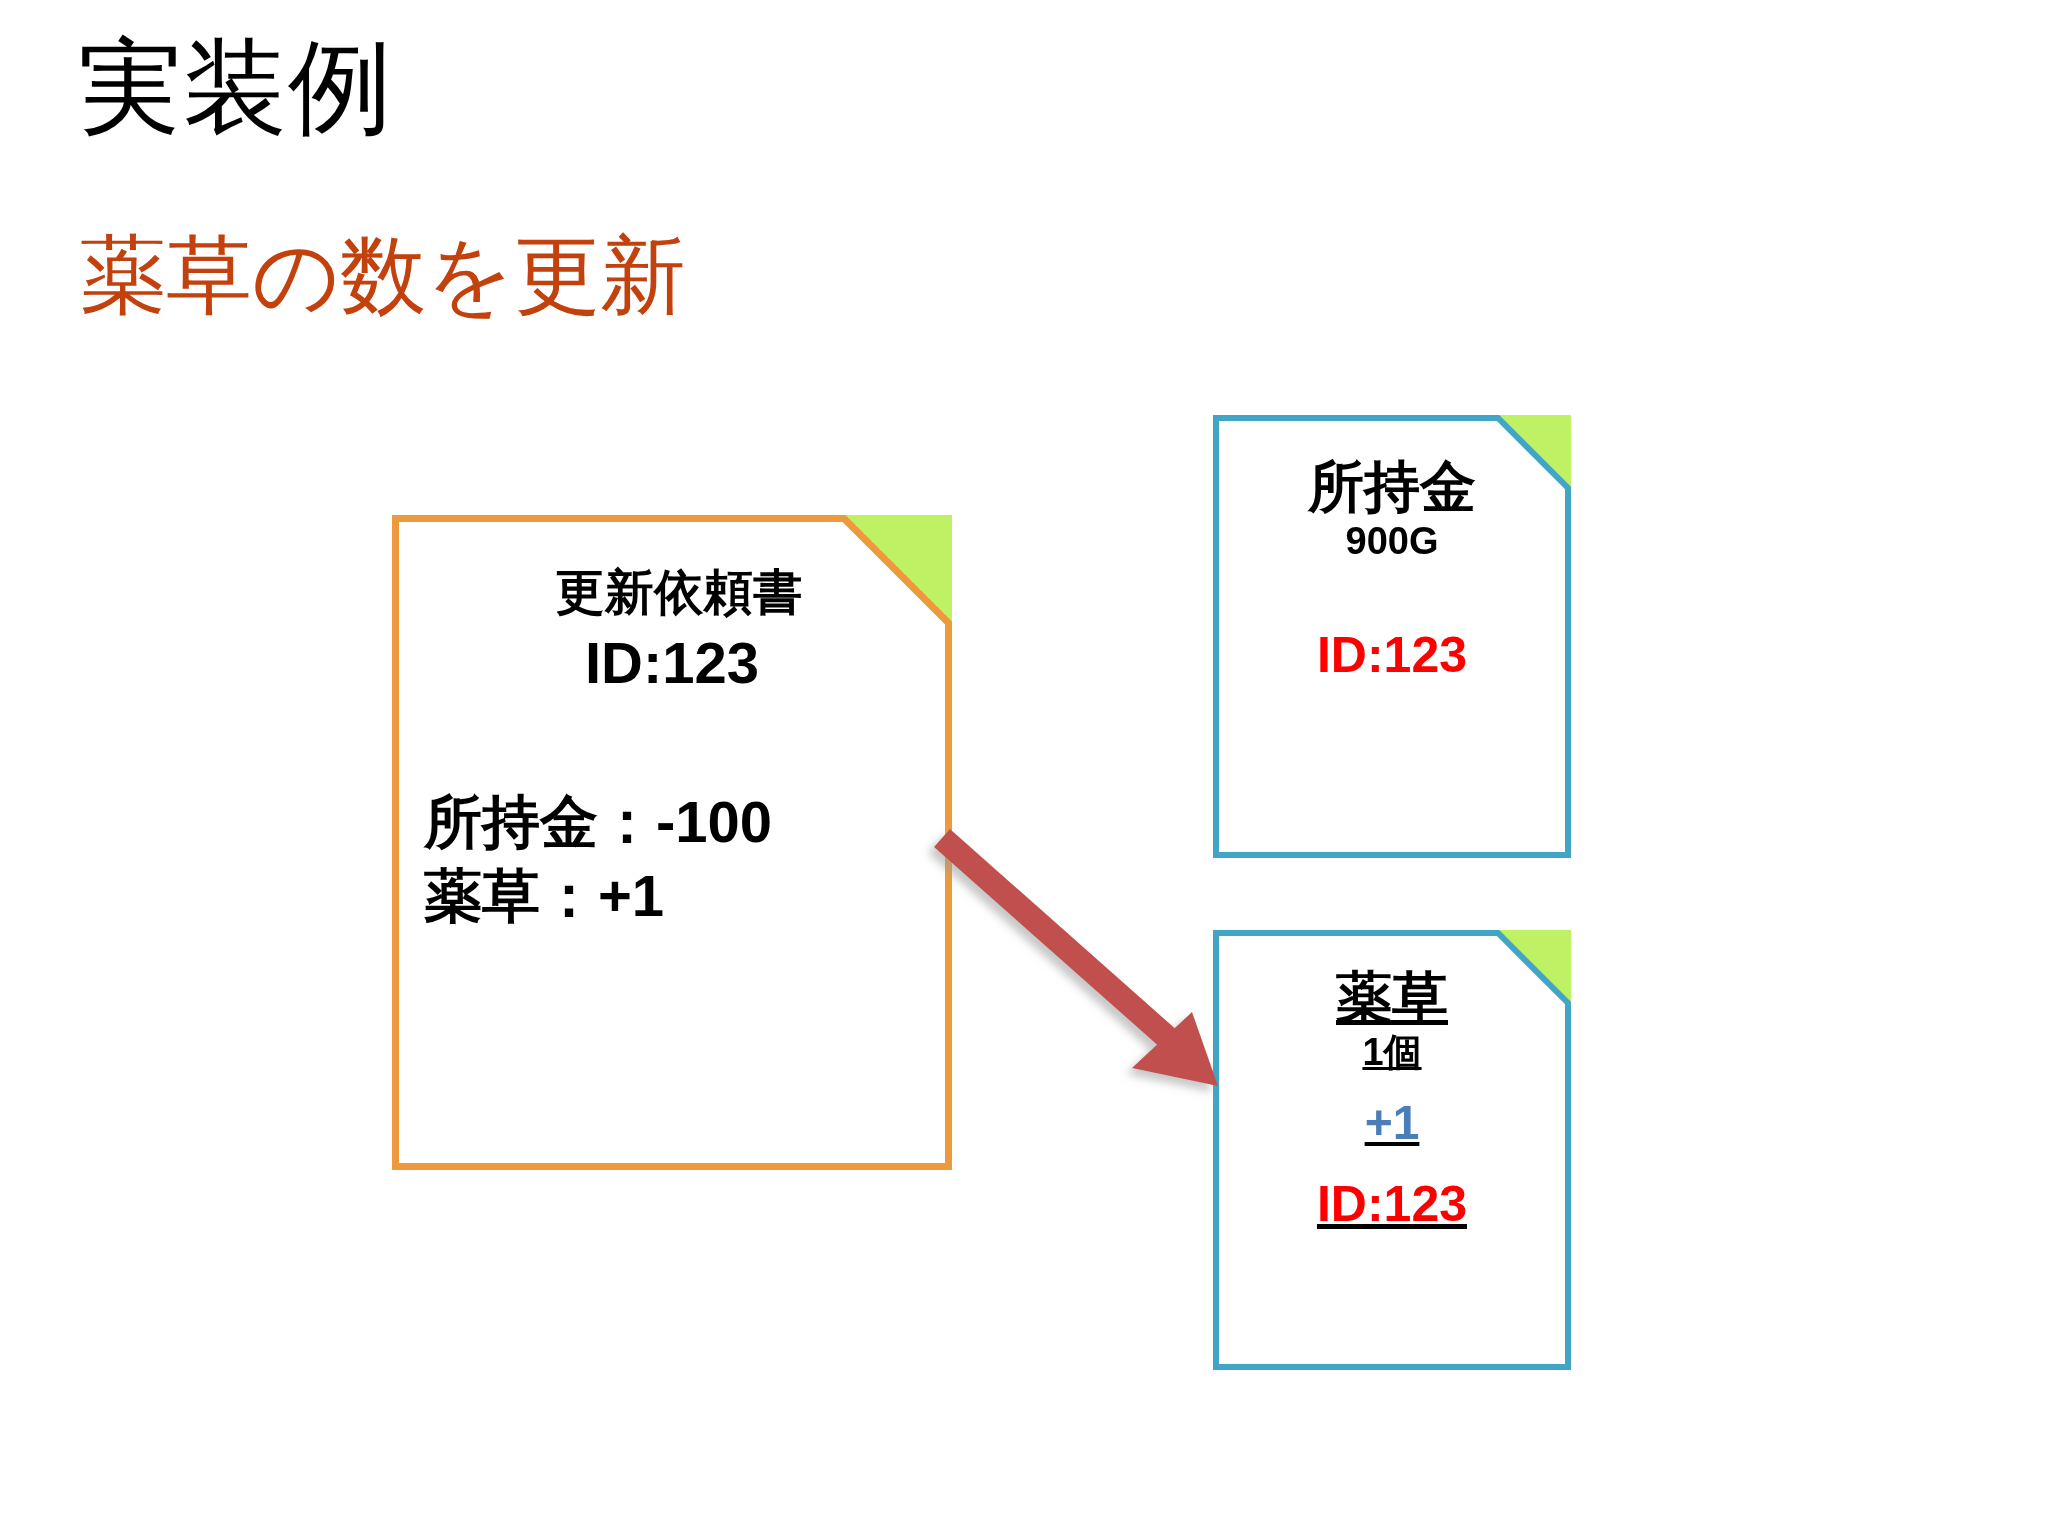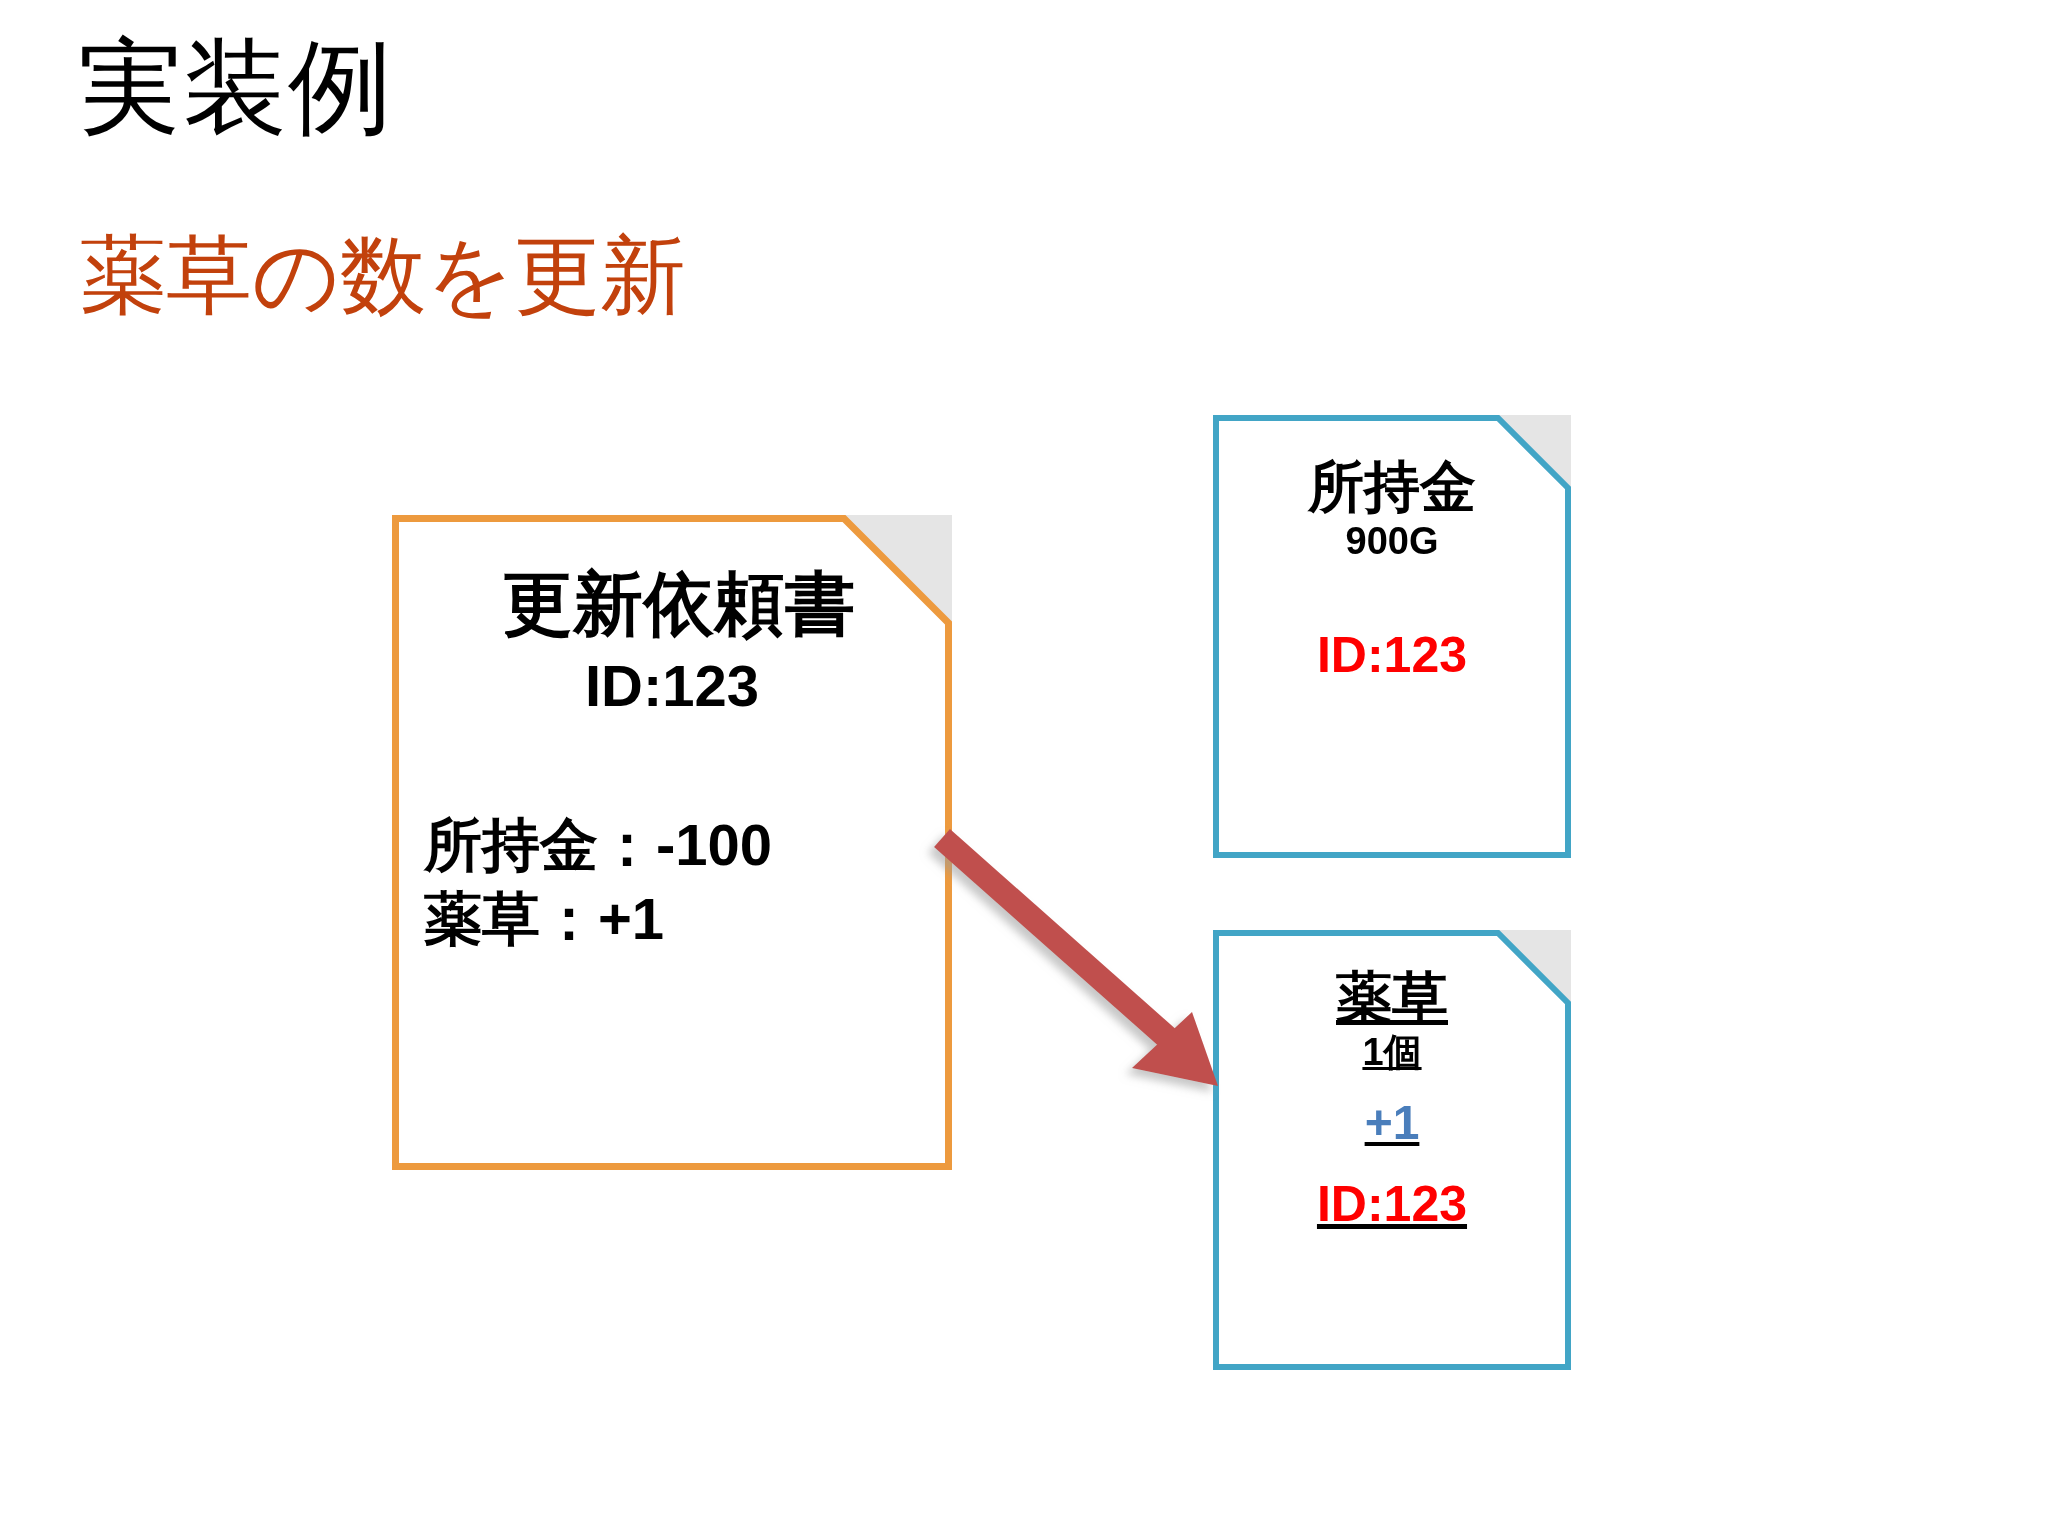--- a/index.html
+++ b/index.html
@@ -36,21 +36,21 @@
     line-height: 1.2;
     font-weight: 400;
     white-space: nowrap;
     color: #c2410c;
   }
 
   
   .note {
     position: absolute;
     box-sizing: border-box;
-    background: #e5e5e5;
+    background: #bef264;
   }
   .note .note-shape {
     position: absolute;
     inset: 0;
     width: 100%;
     height: 100%;
     display: block;
   }
   .note .note-body {
     position: absolute;
@@ -65,21 +65,21 @@
   #note-request {
     left: 392px;
     top: 515px;
     width: 560px;
     height: 655px;
   }
   #note-request .note-body {
     padding-top: 50px;
   }
   .req-title {
-    font-size: 70px;
+    font-size: 49px;
     font-weight: bold;
     line-height: 1.12;
     letter-spacing: 0.01em;
     margin-left: 14px;
   }
   .req-id {
     font-size: 58px;
     font-weight: bold;
     line-height: 1.15;
     margin-top: 10px;

